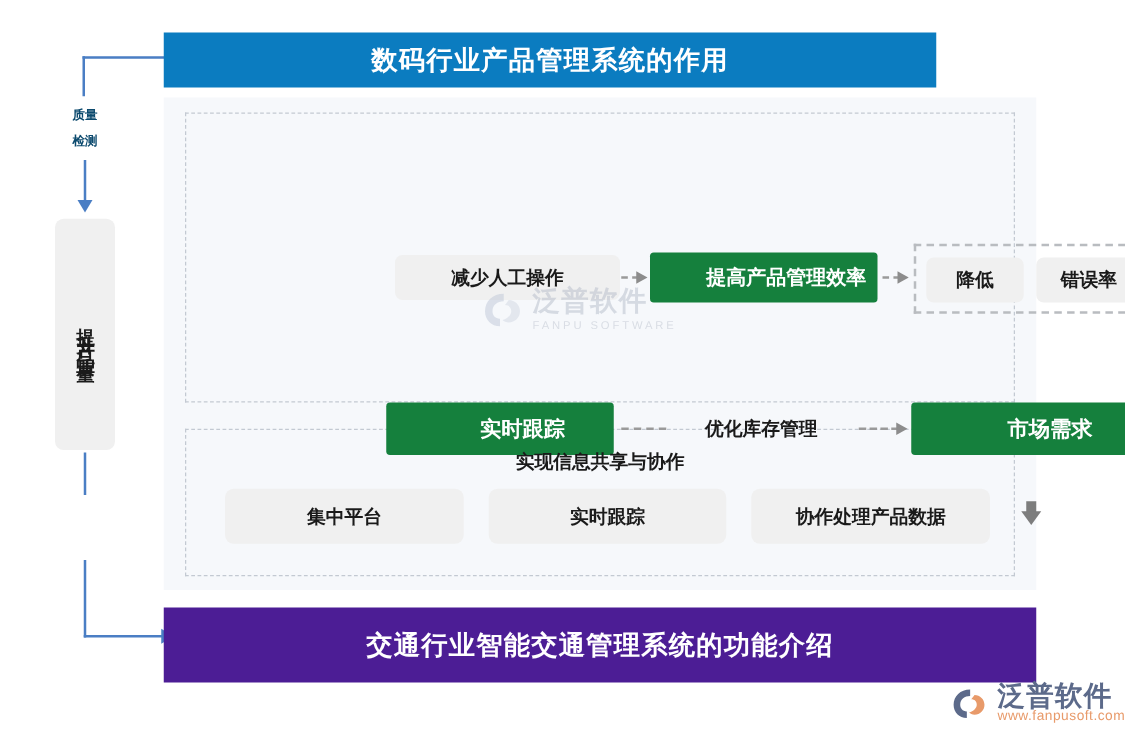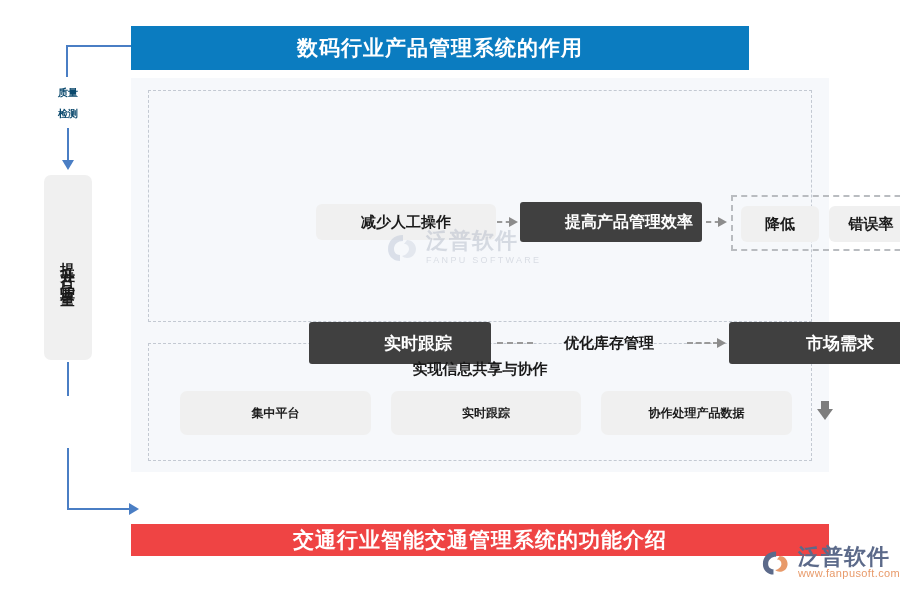--- a/index.html
+++ b/index.html
@@ -16,21 +16,21 @@
   .bar{
     position:absolute;
     display:flex;align-items:center;justify-content:center;
     color:#ffffff;
     font-weight:bold;
     font-size:21px;
     letter-spacing:1px;
     white-space:nowrap;
   }
   #header-bar{left:131px;top:26px;width:618px;height:44px;background:#0b7cc0;}
-  #footer-bar{left:131px;top:486px;width:698px;height:32px;background:#ef4444;margin-top:38px;}
+  #footer-bar{left:131px;top:486px;width:698px;height:60px;background:#4c1d95;}
 
   
   .side-label{
     position:absolute;
     width:60px;
     text-align:center;
     font-size:10px;
     font-weight:bold;
     color:#0c4a6e;
     line-height:21px;
@@ -90,21 +90,21 @@
     position:absolute;
     display:flex;align-items:center;justify-content:center;
     font-size:15px;
     white-space:nowrap;
     box-sizing:border-box;
   }
   .node.grey{
     background:#f0f0f0;border-radius:6px;color:#1a1a1a;font-weight:bold;
   }
   .node.blue{
-    background:#404040;color:#ffffff;font-weight:bold;border-radius:3px;padding-left:36px;
+    background:#15803d;color:#ffffff;font-weight:bold;border-radius:3px;padding-left:36px;
   }
 
   
   #node-reduce-manual{left:185px;top:126px;width:180px;height:36px;}
   #node-efficiency{left:389px;top:124px;width:182px;height:40px;font-size:16px;}
   #group-errors{
     position:absolute;left:600px;top:117px;width:190px;height:56px;
     border:2px dashed #b9bcc0;box-sizing:border-box;
   }
   #node-reduce{left:8px;top:9px;width:78px;height:36px;position:absolute;}
@@ -152,21 +152,21 @@
 
   
   #share-title{
     position:absolute;left:0;top:282px;width:698px;
     text-align:center;font-size:15px;font-weight:bold;color:#1a1a1a;
   }
   .share-box{
     position:absolute;top:313px;height:44px;
     background:#f0f0f0;border-radius:7px;
     display:flex;align-items:center;justify-content:center;
-    font-size:12px;font-weight:bold;color:#1a1a1a;white-space:nowrap;
+    font-size:15px;font-weight:bold;color:#1a1a1a;white-space:nowrap;
   }
   #share-box-0{left:49px;width:191px;}
   #share-box-1{left:260px;width:190px;}
   #share-box-2{left:470px;width:191px;}
 
   
   #watermark-center{
     position:absolute;left:256px;top:152px;
     display:flex;align-items:center;gap:5px;
     opacity:.45;pointer-events:none;

